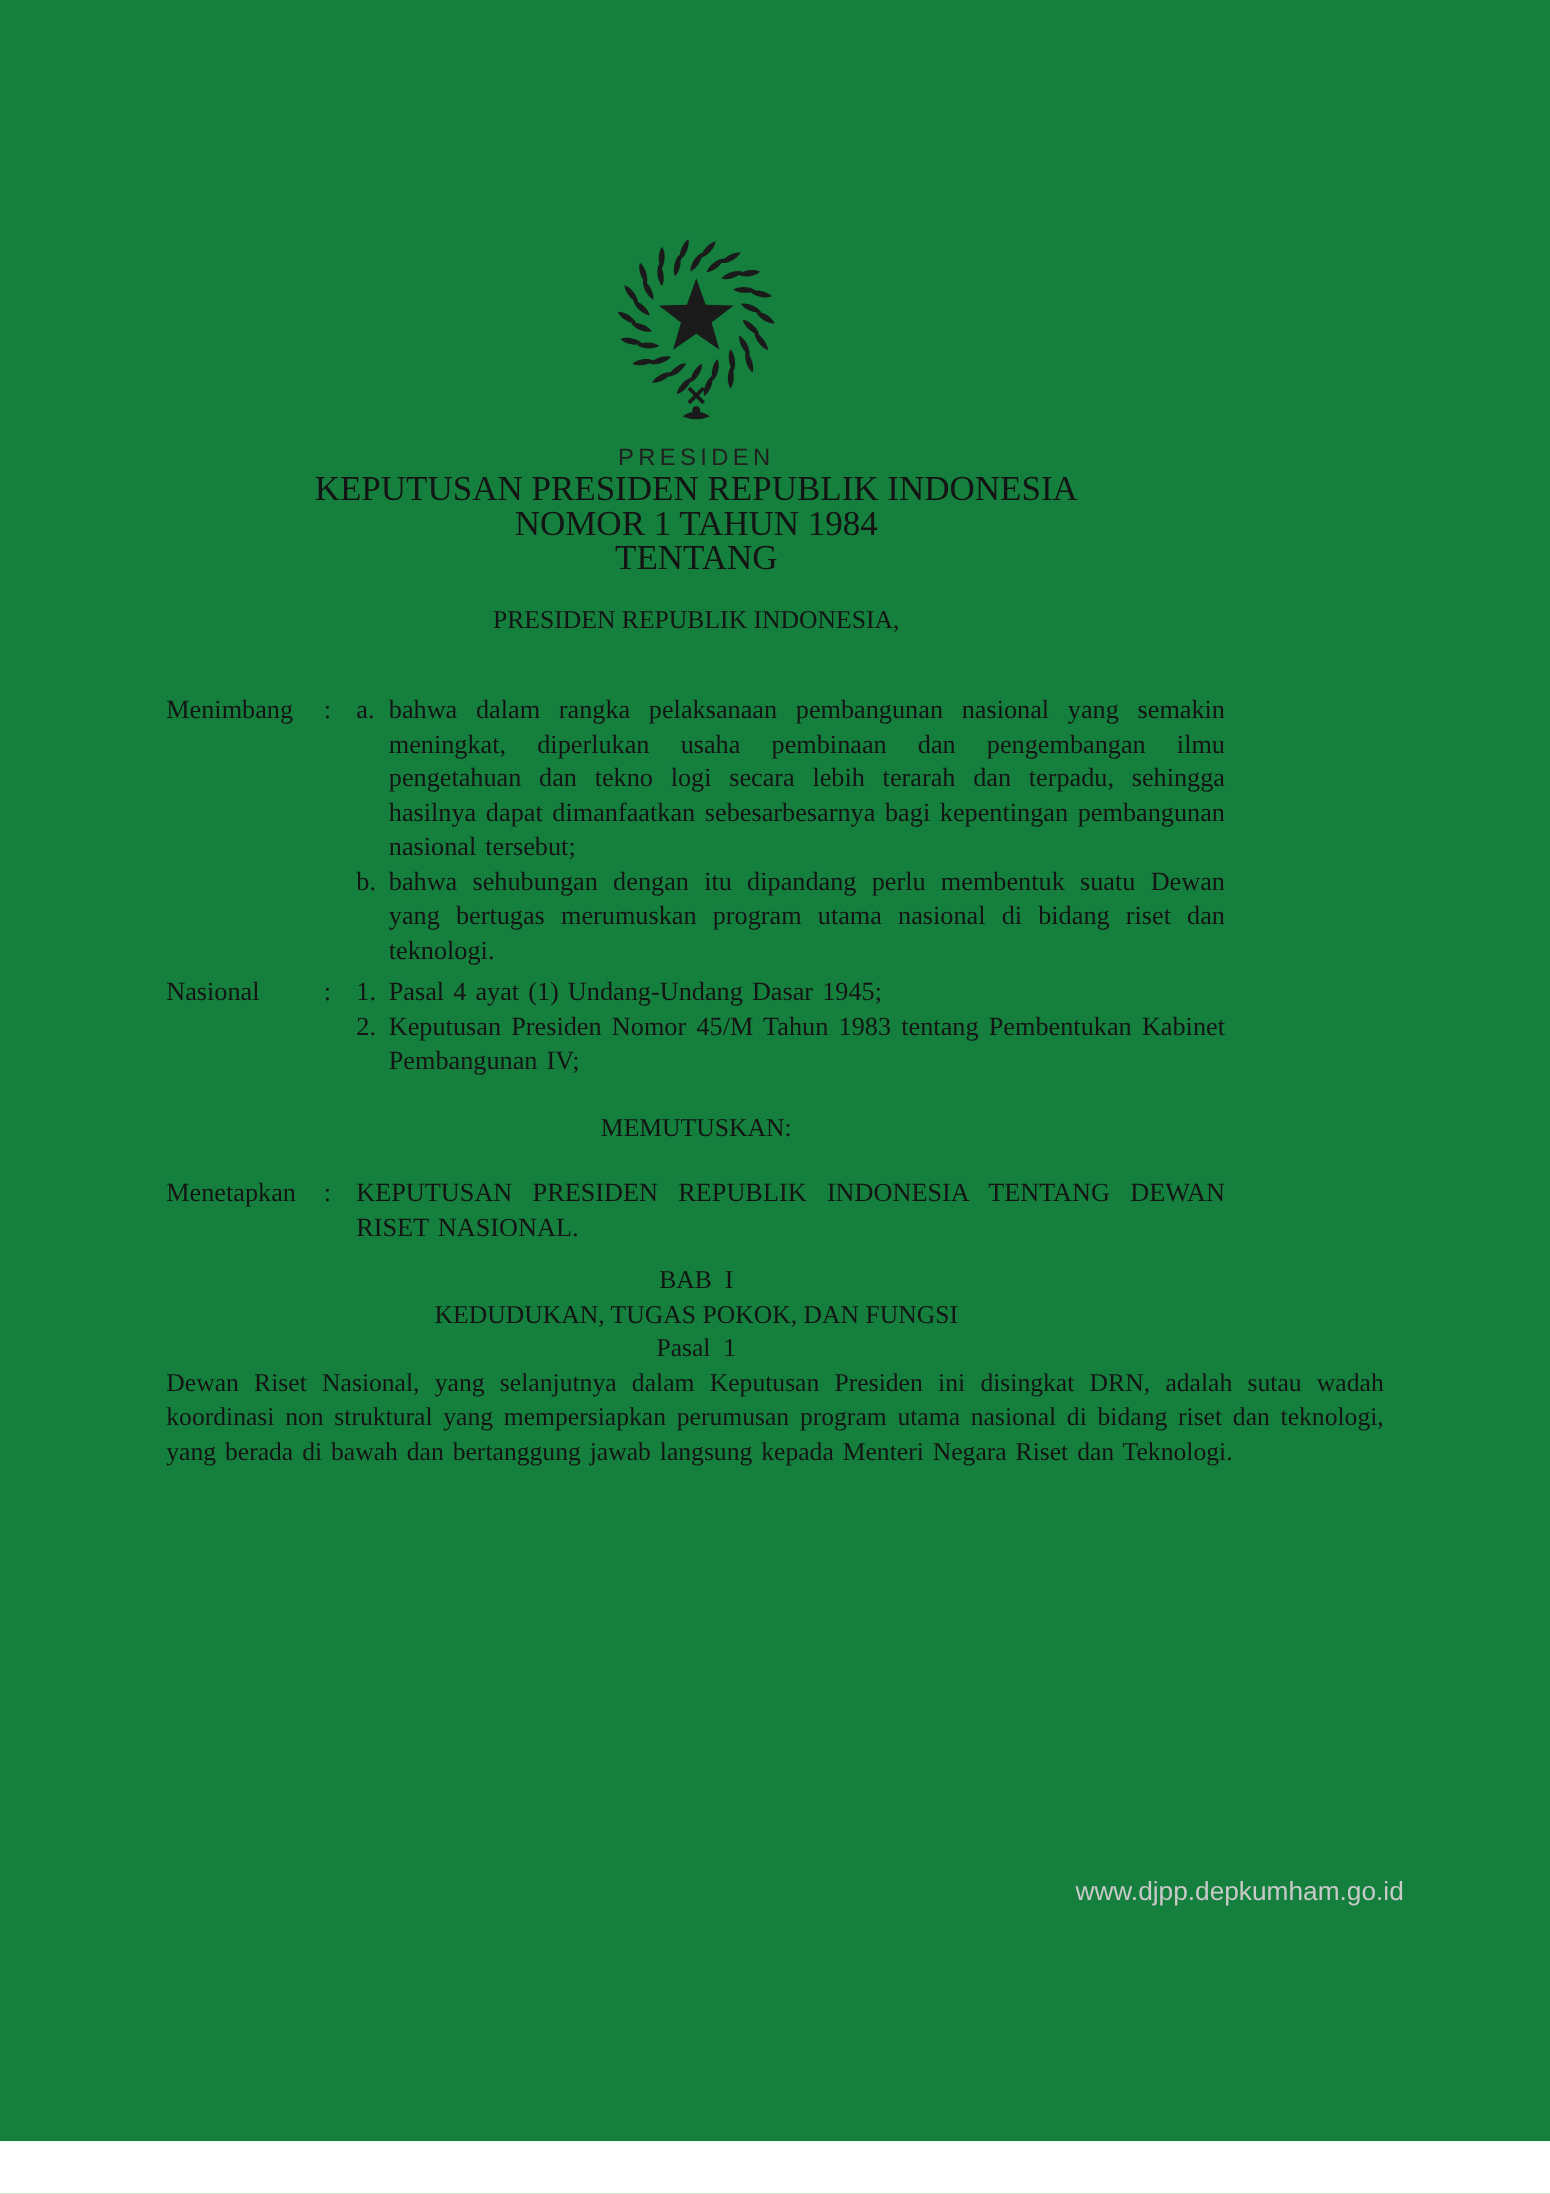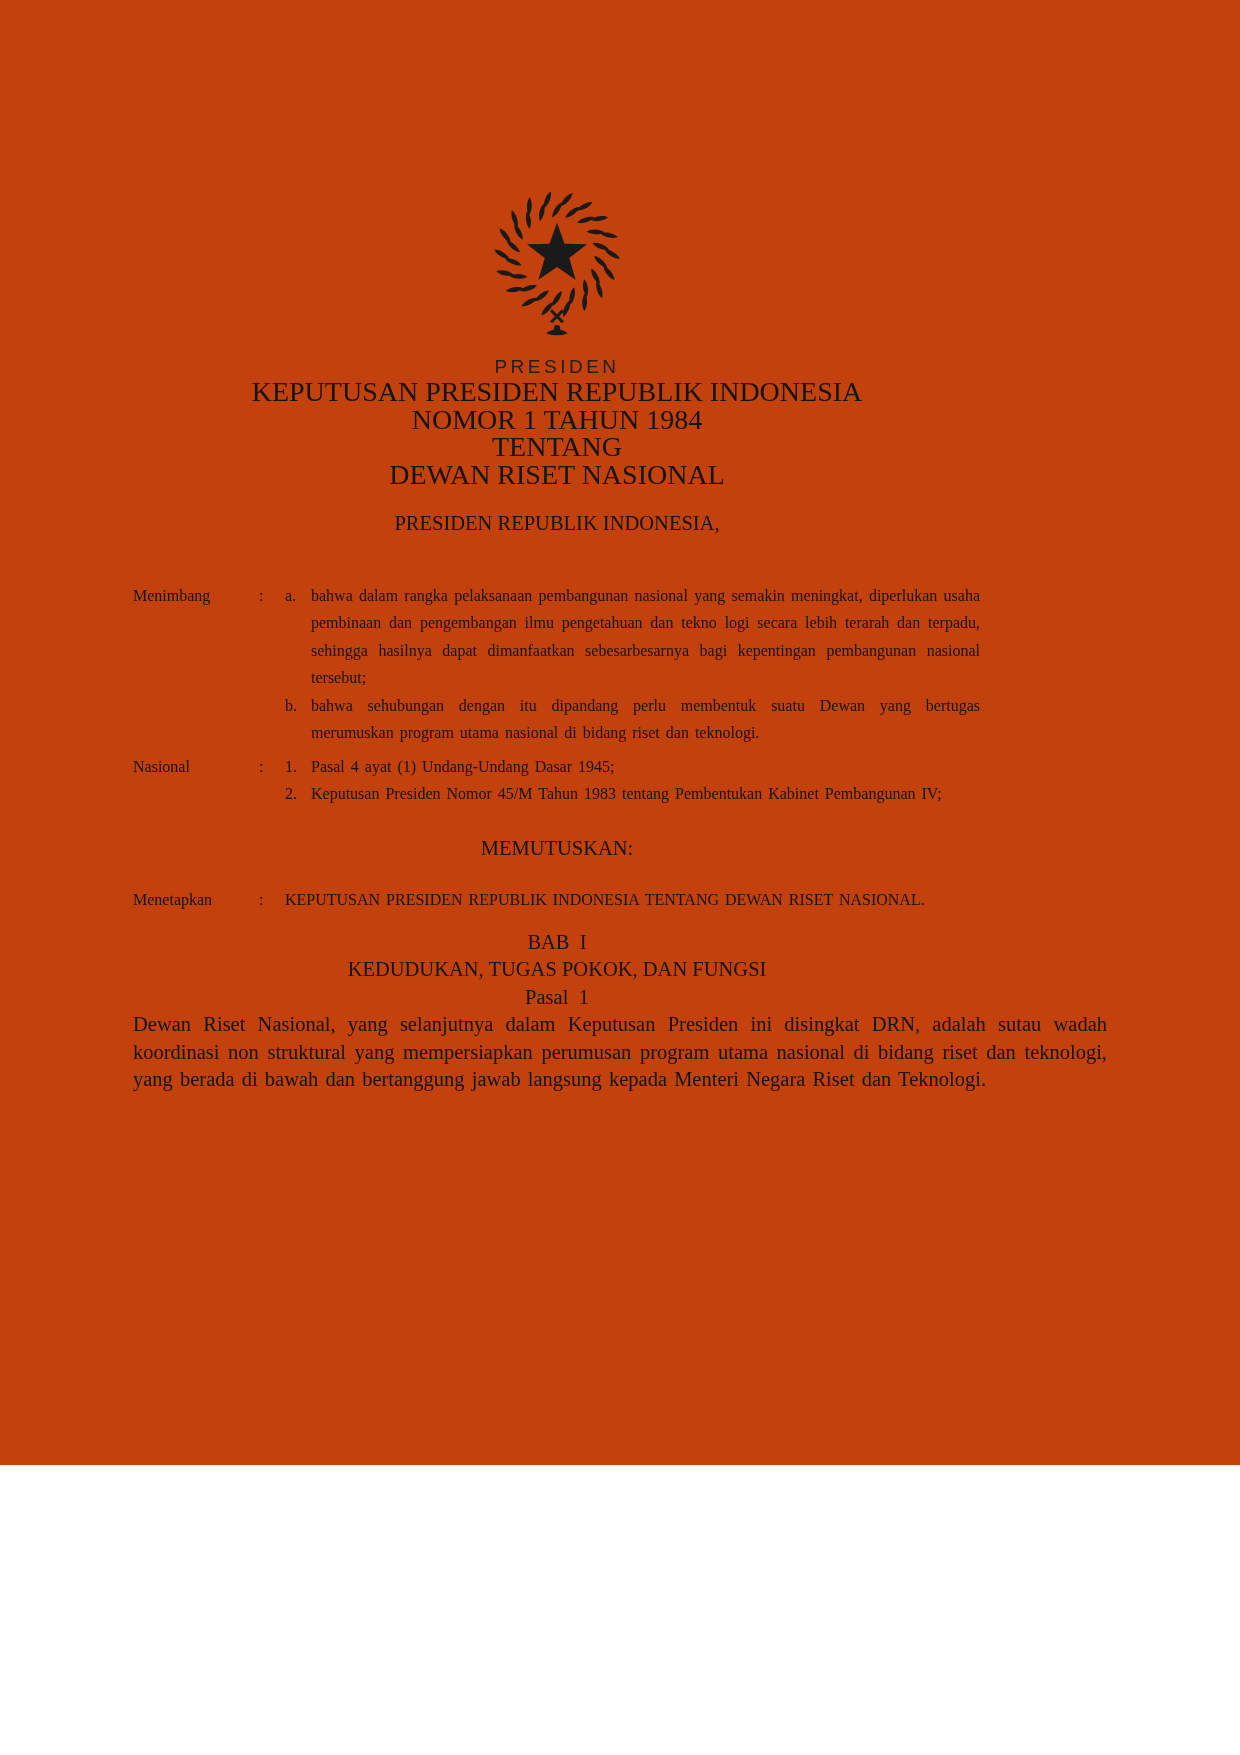--- a/index.html
+++ b/index.html
@@ -3,22 +3,22 @@
 <meta charset="utf-8">
 <style>
   html, body {
     margin: 0;
     padding: 0;
     background: #ffffff;
   }
   .page {
     position: relative;
     width: 1240px;
-    height: 1465px;
-    background: #c2410c;
+    height: 1713px;
+    background: #15803d;
     overflow: hidden;
     font-family: "Liberation Serif", serif;
     color: #141414;
   }
   .content {
     position: absolute;
     left: 133px;
     top: 0;
     width: 974px;
     padding-top: 188px;
@@ -45,21 +45,21 @@
     font-family: Liberation Serif, serif;
   }
   .salutation {
     margin-top: 22px;
     font-size: 20.5px;
     line-height: 27.5px;
   }
   .clause {
     display: grid;
     grid-template-columns: 126px 26px 26px 669px;
-    font-size: 16px;
+    font-size: 21px;
     line-height: 27.5px;
   }
   .clause-menetapkan {
     grid-template-columns: 126px 26px 695px;
   }
   .c-label { text-align: left; }
   .c-colon { text-align: left; }
   .c-marker { text-align: left; }
   .c-text {
     text-align: justify;
@@ -153,21 +153,20 @@
       </svg>
       <div class="letterhead-text">
         <div>PRESIDEN</div>
       </div>
     </div>
 
     <div class="center-col title-block">
       <div>KEPUTUSAN PRESIDEN REPUBLIK INDONESIA</div>
       <div>NOMOR 1 TAHUN 1984</div>
       <div>TENTANG</div>
-      <div>DEWAN RISET NASIONAL</div>
     </div>
 
     <div class="center-col salutation">PRESIDEN REPUBLIK INDONESIA,</div>
 
     <div class="clause mb-top">
       <div class="c-label">Menimbang</div>
       <div class="c-colon">:</div>
       <div class="c-marker">a.</div>
       <div class="c-text">bahwa dalam rangka pelaksanaan pembangunan nasional yang semakin meningkat, diperlukan usaha pembinaan dan pengembangan ilmu pengetahuan dan tekno logi secara lebih terarah dan terpadu, sehingga hasilnya dapat dimanfaatkan sebesarbesarnya bagi kepentingan pembangunan nasional tersebut;</div>
 

